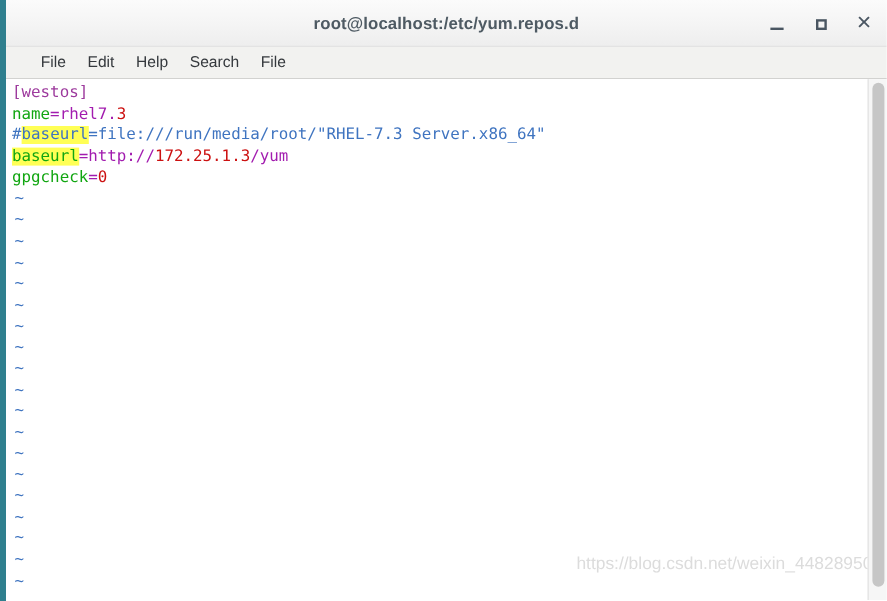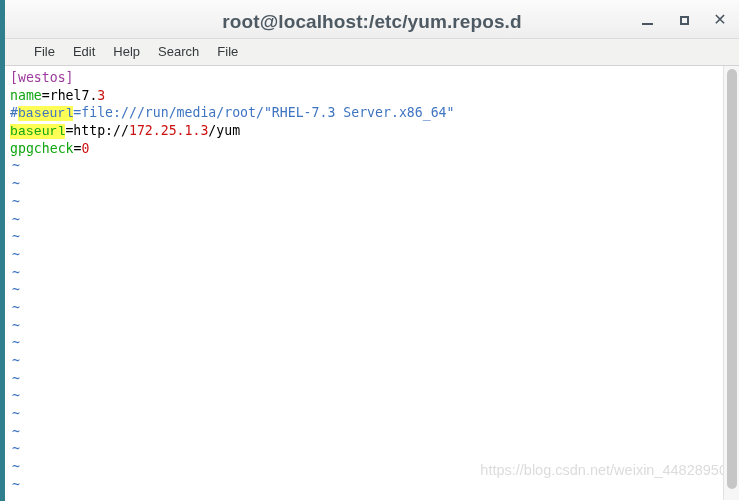--- a/index.html
+++ b/index.html
@@ -31,21 +31,21 @@
     box-sizing: border-box;
     background: linear-gradient(to bottom, #fbfbfb 0%, #f4f4f4 55%, #eeeeee 100%);
     border-bottom: 1px solid #dcdcdc;
   }
   #title-text {
     position: absolute;
     left: 0;
     right: 0;
     top: 11px;
     text-align: center;
-    font-size: 19px;
+    font-size: 14px;
     font-weight: bold;
     color: #4e5a63;
     letter-spacing: 0.1px;
     user-select: none;
   }
   .winbtn {
     position: absolute;
     top: 10px;
     width: 20px;
     height: 20px;
@@ -116,24 +116,24 @@
   }
   .line { height: 17.7px; }
   .tilde {
     color: #3f74c0;
     padding-left: 2px;
   }
 
   
   .c-section  { color: #9d3a9d; }       
   .c-key      { color: #11a611; }       
-  .c-plain    { color: #000000; margin-top: 30px; }       
+  .c-plain    { color: #a21caf; margin-top: 30px; }       
   .c-num      { color: #cc1111; }       
   .c-comment  { color: #3f74c0; }       
-  .hl         { background: #ffff55; font-family: Liberation Mono, monospace; }  
+  .hl         { background: #ffff55; }  
 
   
   #cmdline {
     position: absolute;
     left: 5px;
     bottom: 2px;
     font-family: "DejaVu Sans Mono", "Liberation Mono", monospace;
     font-size: 13.8px;
     color: #1c1c1c;
     white-space: pre;

